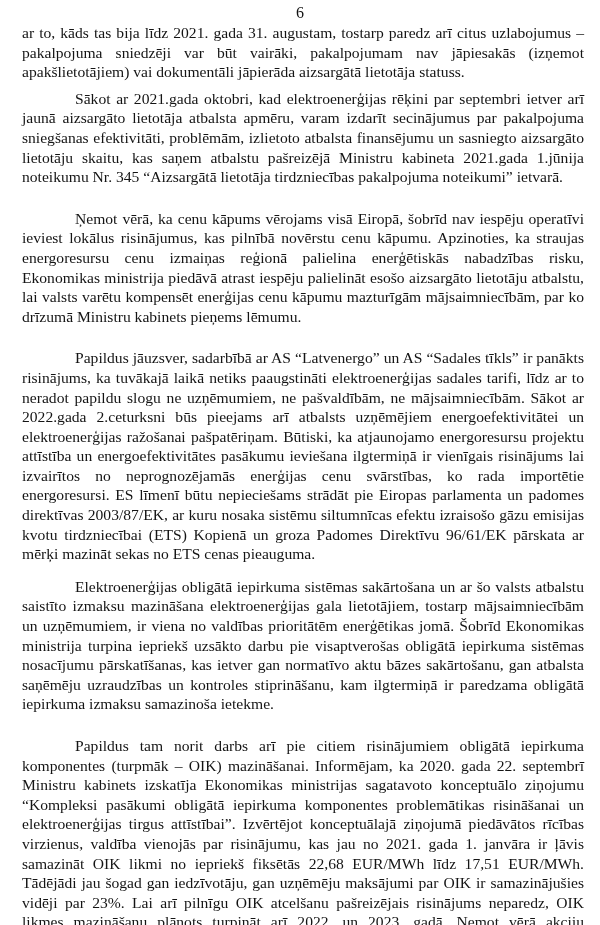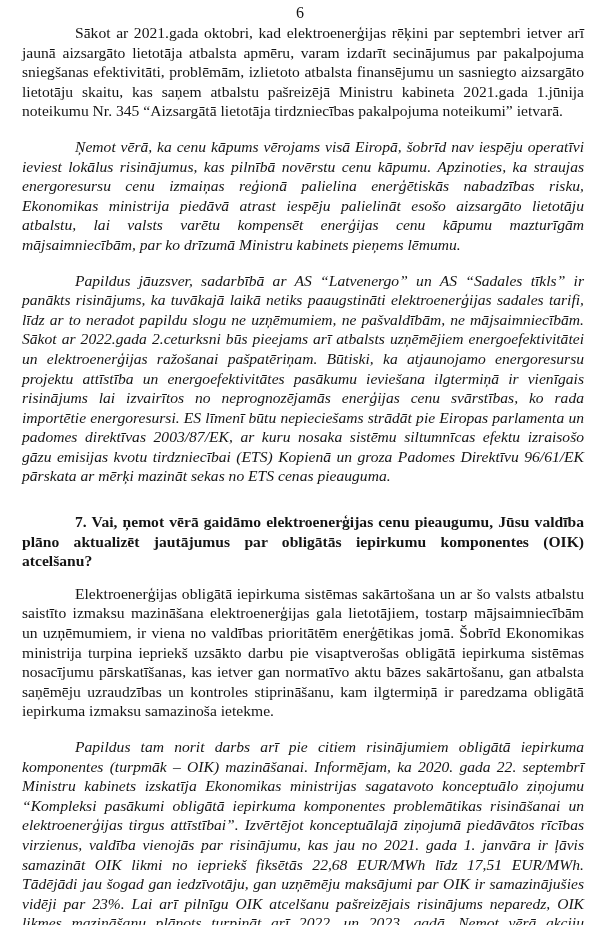--- a/index.html
+++ b/index.html
@@ -33,37 +33,37 @@
       line-height: 19.6px;
     }
     p {
       margin: 0;
       text-align: justify;
       text-indent: 0;
     }
     p.indent {
       text-indent: 53px;
     }
-    .gap-s { }
-    .gap-m { margin-top: 16px; font-style: italic; }
+    .gap-s { margin-top: 7px; }
+    .gap-m { margin-top: 22px; }
     .question {
       margin-top: 26px;
       font-weight: bold;
       text-indent: 53px;
       text-align: justify;
     }
     .after-q { margin-top: 13px; }
   </style>
 </head>
 <body>
 
 <div class="page-number">6</div>
 
 <div class="content">
+  <p>ar to, kāds tas bija līdz 2021. gada 31. augustam, tostarp paredz arī citus uzlabojumus – pakalpojuma sniedzēji var būt vairāki, pakalpojumam nav jāpiesakās (izņemot apakšlietotājiem) vai dokumentāli jāpierāda aizsargātā lietotāja statuss.</p>
   <p class="indent gap-s">Sākot ar 2021.gada oktobri, kad elektroenerģijas rēķini par septembri ietver arī jaunā aizsargāto lietotāja atbalsta apmēru, varam izdarīt secinājumus par pakalpojuma sniegšanas efektivitāti, problēmām, izlietoto atbalsta finansējumu un sasniegto aizsargāto lietotāju skaitu, kas saņem atbalstu pašreizējā Ministru kabineta 2021.gada 1.jūnija noteikumu Nr. 345 “Aizsargātā lietotāja tirdzniecības pakalpojuma noteikumi” ietvarā.</p>
   <p class="indent gap-m">Ņemot vērā, ka cenu kāpums vērojams visā Eiropā, šobrīd nav iespēju operatīvi ieviest lokālus risinājumus, kas pilnībā novērstu cenu kāpumu. Apzinoties, ka straujas energoresursu cenu izmaiņas reģionā palielina enerģētiskās nabadzības risku, Ekonomikas ministrija piedāvā atrast iespēju palielināt esošo aizsargāto lietotāju atbalstu, lai valsts varētu kompensēt enerģijas cenu kāpumu mazturīgām mājsaimniecībām, par ko drīzumā Ministru kabinets pieņems lēmumu.</p>
   <p class="indent gap-m">Papildus jāuzsver, sadarbībā ar AS “Latvenergo” un AS “Sadales tīkls” ir panākts risinājums, ka tuvākajā laikā netiks paaugstināti elektroenerģijas sadales tarifi, līdz ar to neradot papildu slogu ne uzņēmumiem, ne pašvaldībām, ne mājsaimniecībām. Sākot ar 2022.gada 2.ceturksni būs pieejams arī atbalsts uzņēmējiem energoefektivitātei un elektroenerģijas ražošanai pašpatēriņam. Būtiski, ka atjaunojamo energoresursu projektu attīstība un energoefektivitātes pasākumu ieviešana ilgtermiņā ir vienīgais risinājums lai izvairītos no neprognozējamās enerģijas cenu svārstības, ko rada importētie energoresursi. ES līmenī būtu nepieciešams strādāt pie Eiropas parlamenta un padomes direktīvas 2003/87/EK, ar kuru nosaka sistēmu siltumnīcas efektu izraisošo gāzu emisijas kvotu tirdzniecībai (ETS) Kopienā un groza Padomes Direktīvu 96/61/EK pārskata ar mērķi mazināt sekas no ETS cenas pieauguma.</p>
 
-  <p class="question">7. Vai, ņemot vērā gaidāmo elektroenerģijas cenu pieaugumu, Jūsu valdība plāno aktualizēt jautājumus par obligātās iepirkumu komponentes (OIK) atcelšanu?</p>
 
   <p class="indent after-q">Elektroenerģijas obligātā iepirkuma sistēmas sakārtošana un ar šo valsts atbalstu saistīto izmaksu mazināšana elektroenerģijas gala lietotājiem, tostarp mājsaimniecībām un uzņēmumiem, ir viena no valdības prioritātēm enerģētikas jomā. Šobrīd Ekonomikas ministrija turpina iepriekš uzsākto darbu pie visaptverošas obligātā iepirkuma sistēmas nosacījumu pārskatīšanas, kas ietver gan normatīvo aktu bāzes sakārtošanu, gan atbalsta saņēmēju uzraudzības un kontroles stiprināšanu, kam ilgtermiņā ir paredzama obligātā iepirkuma izmaksu samazinoša ietekme.</p>
   <p class="indent gap-m">Papildus tam norit darbs arī pie citiem risinājumiem obligātā iepirkuma komponentes (turpmāk – OIK) mazināšanai. Informējam, ka 2020. gada 22. septembrī Ministru kabinets izskatīja Ekonomikas ministrijas sagatavoto konceptuālo ziņojumu “Kompleksi pasākumi obligātā iepirkuma komponentes problemātikas risināšanai un elektroenerģijas tirgus attīstībai”. Izvērtējot konceptuālajā ziņojumā piedāvātos rīcības virzienus, valdība vienojās par risinājumu, kas jau no 2021. gada 1. janvāra ir ļāvis samazināt OIK likmi no iepriekš fiksētās 22,68 EUR/MWh līdz 17,51 EUR/MWh. Tādējādi jau šogad gan iedzīvotāju, gan uzņēmēju maksājumi par OIK ir samazinājušies vidēji par 23%. Lai arī pilnīgu OIK atcelšanu pašreizējais risinājums neparedz, OIK likmes mazināšanu plānots turpināt arī 2022. un 2023. gadā. Ņemot vērā akciju sabiedrības “Latvenergo” sniegtos datus, prognozējams, ka OIK vidējā likme turpmākajos gados samazināsies. Pēc operatīvajām prognozēm OIK likme 2022. gadā samazināsies līdz</p>
 </div>
 
 </body></html>

